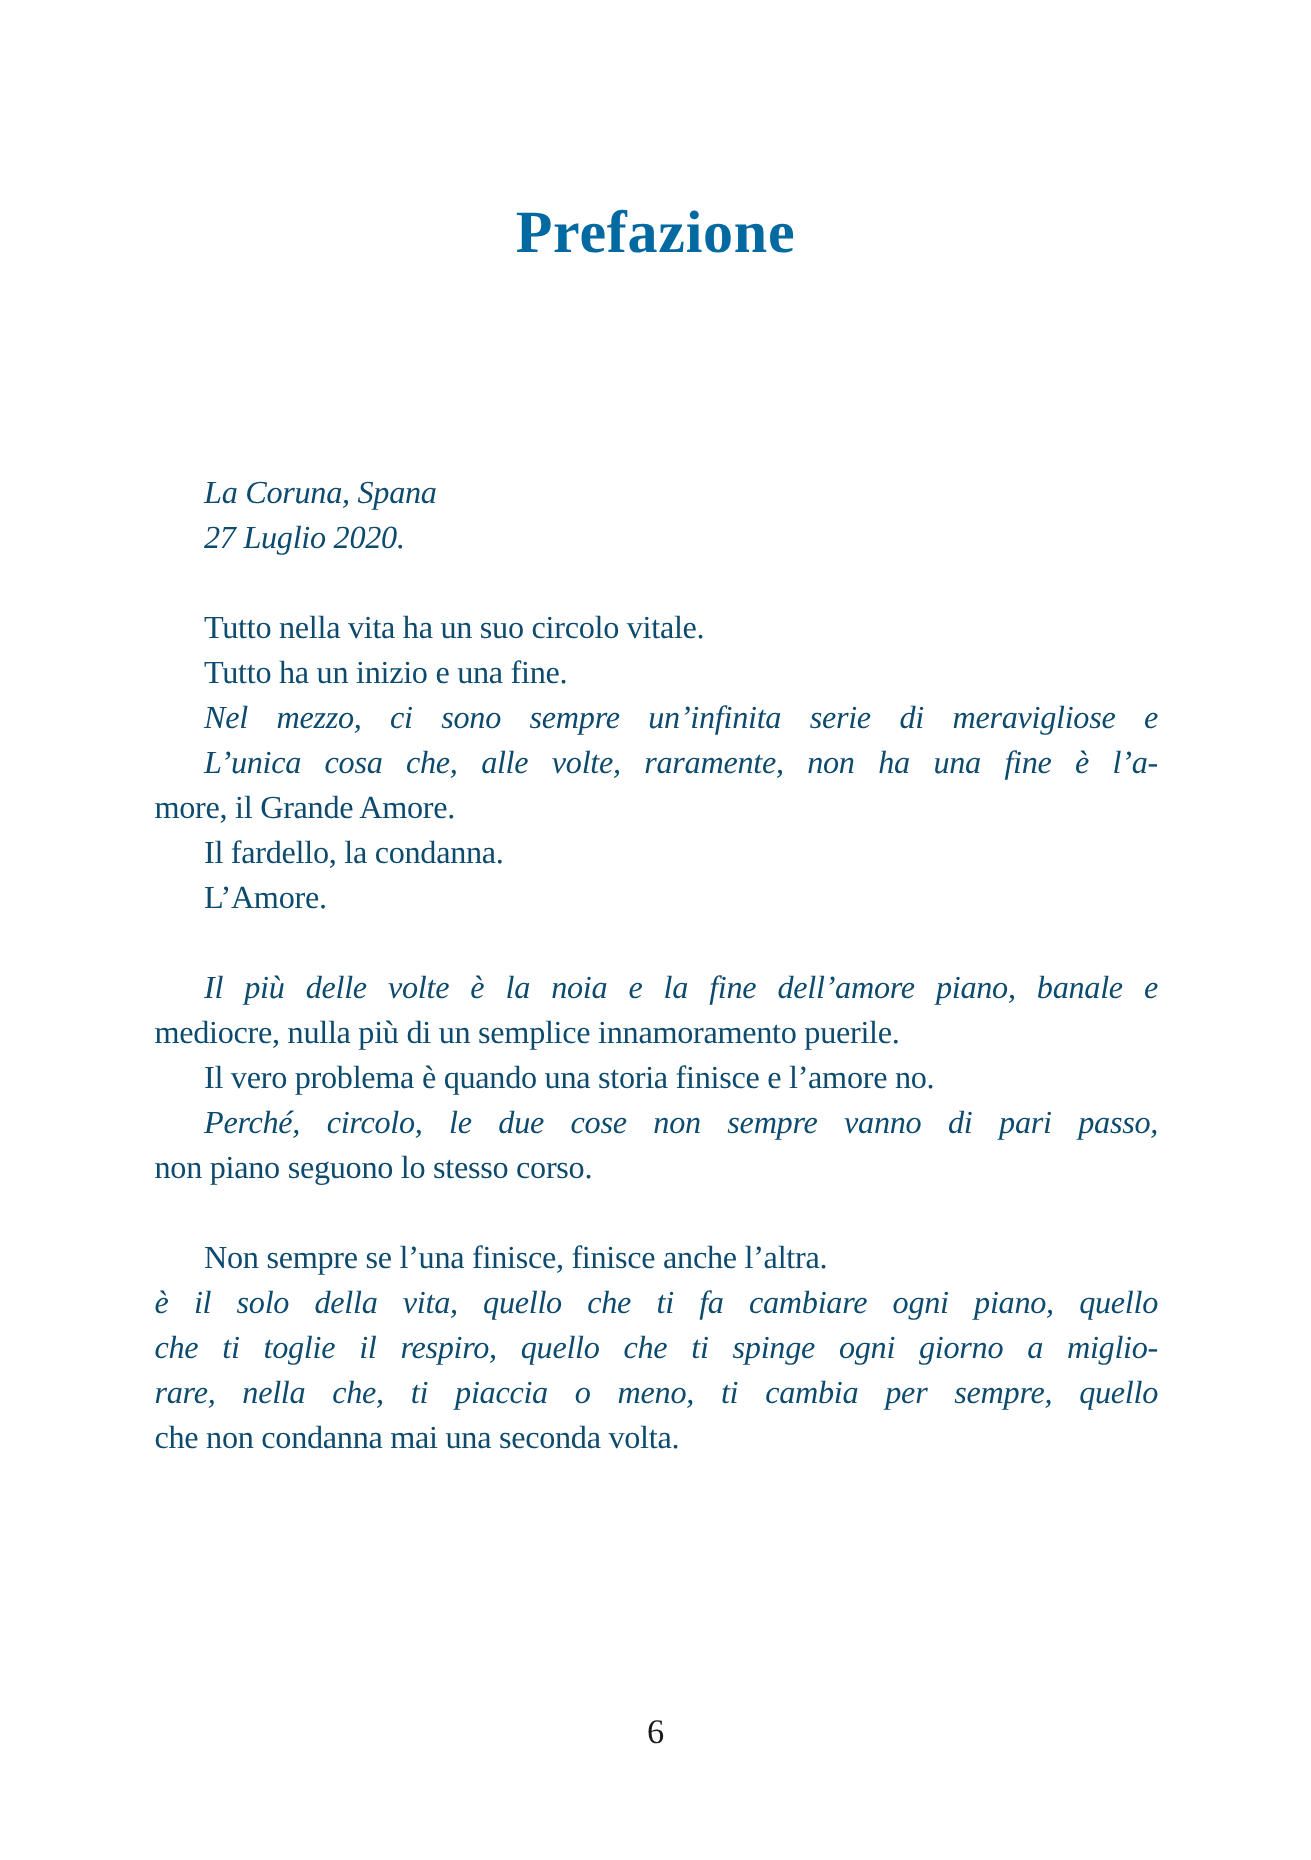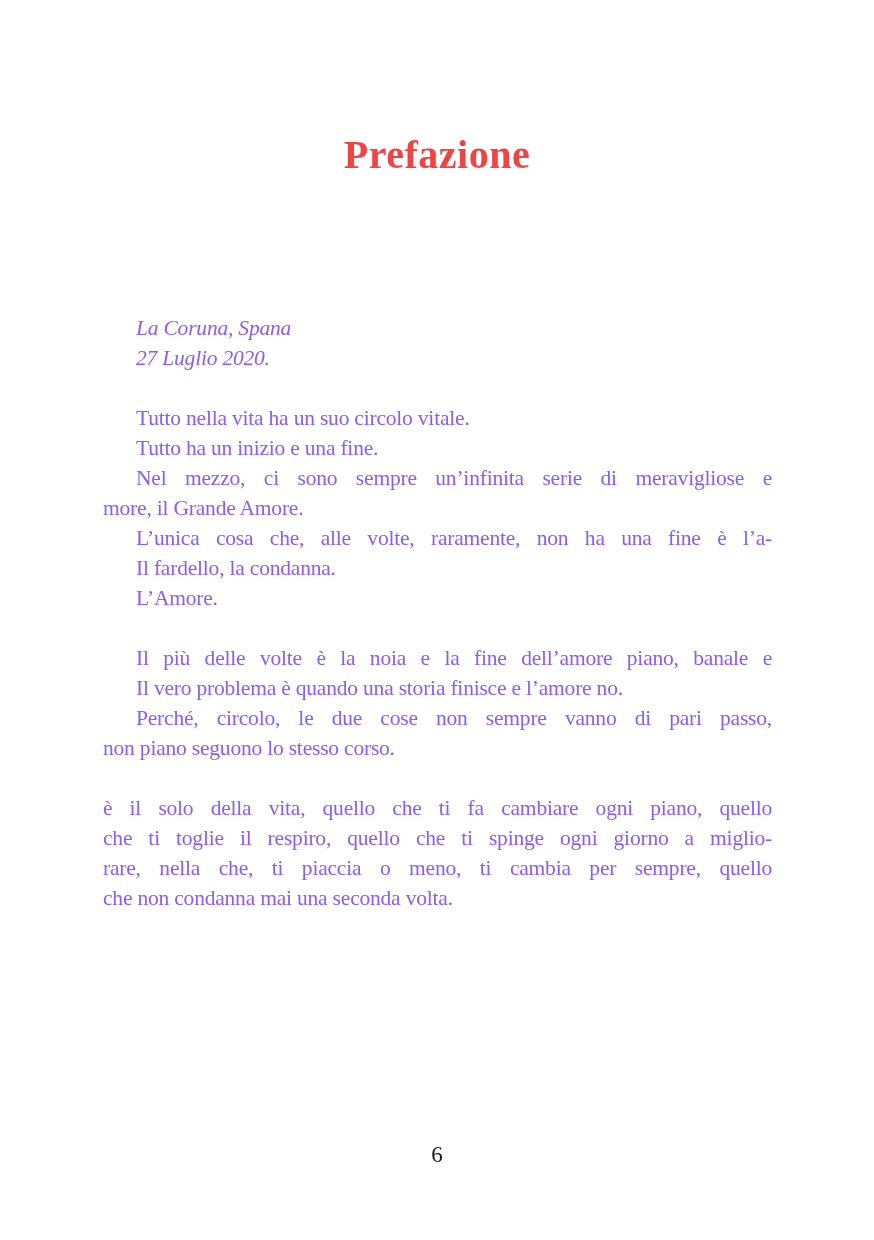--- a/index.html
+++ b/index.html
@@ -15,43 +15,44 @@
     overflow: hidden;
     font-family: "Liberation Serif", "DejaVu Serif", serif;
   }
   .title {
     margin: 0;
     padding-top: 131px;
     line-height: 48px;
     font-size: 40px;
     font-weight: 700;
     text-align: center;
-    color: #ef4444;
+    color: #0369a1;
     letter-spacing: 0.5px;
   }
   .text-column {
     width: 669px;
     margin-left: 103px;
     margin-top: 134px;
-    color: #8b5cf6;
+    color: #0c4a6e;
     font-size: 21.5px;
     letter-spacing: -0.2px;
   }
   .block { margin: 0; }
   .block + .block { margin-top: 30px; }
   .paragraph { margin: 0; }
   .line {
     line-height: 30px;
     white-space: normal;
   }
   .line.indent { text-indent: 33px; }
   .line.fill {
     text-align: justify;
     -moz-text-align-last: justify;
     text-align-last: justify;
+    font-style: italic;
   }
   .block.dateline .line {
     font-style: italic;
   }
   .page-number {
     position: absolute;
     left: 0;
     right: 0;
     top: 1140px;
     line-height: 30px;
@@ -77,43 +78,47 @@
         <div class="paragraph">
           <div class="line indent">Tutto nella vita ha un suo circolo vitale.</div>
         </div>
         <div class="paragraph">
           <div class="line indent">Tutto ha un inizio e una fine.</div>
         </div>
         <div class="paragraph">
           <div class="line indent fill">Nel mezzo, ci sono sempre un’infinita serie di meravigliose e</div>
         </div>
         <div class="paragraph">
+          <div class="line indent fill">L’unica cosa che, alle volte, raramente, non ha una fine è l’a-</div>
           <div class="line">more, il Grande Amore.</div>
-          <div class="line indent fill">L’unica cosa che, alle volte, raramente, non ha una fine è l’a-</div>
         </div>
         <div class="paragraph">
           <div class="line indent">Il fardello, la condanna.</div>
         </div>
         <div class="paragraph">
           <div class="line indent">L’Amore.</div>
         </div>
       </div>
       <div class="block body">
         <div class="paragraph">
           <div class="line indent fill">Il più delle volte è la noia e la fine dell’amore piano, banale e</div>
+          <div class="line">mediocre, nulla più di un semplice innamoramento puerile.</div>
         </div>
         <div class="paragraph">
           <div class="line indent">Il vero problema è quando una storia finisce e l’amore no.</div>
         </div>
         <div class="paragraph">
           <div class="line indent fill">Perché, circolo, le due cose non sempre vanno di pari passo,</div>
           <div class="line">non piano seguono lo stesso corso.</div>
         </div>
       </div>
       <div class="block body">
+        <div class="paragraph">
+          <div class="line indent">Non sempre se l’una finisce, finisce anche l’altra.</div>
+        </div>
         <div class="paragraph">
           <div class="line fill">è il solo della vita, quello che ti fa cambiare ogni piano, quello</div>
           <div class="line fill">che ti toglie il respiro, quello che ti spinge ogni giorno a miglio-</div>
           <div class="line fill">rare, nella che, ti piaccia o meno, ti cambia per sempre, quello</div>
           <div class="line">che non condanna mai una seconda volta.</div>
         </div>
       </div>
     </div>
 
   <div class="page-number">6</div>

